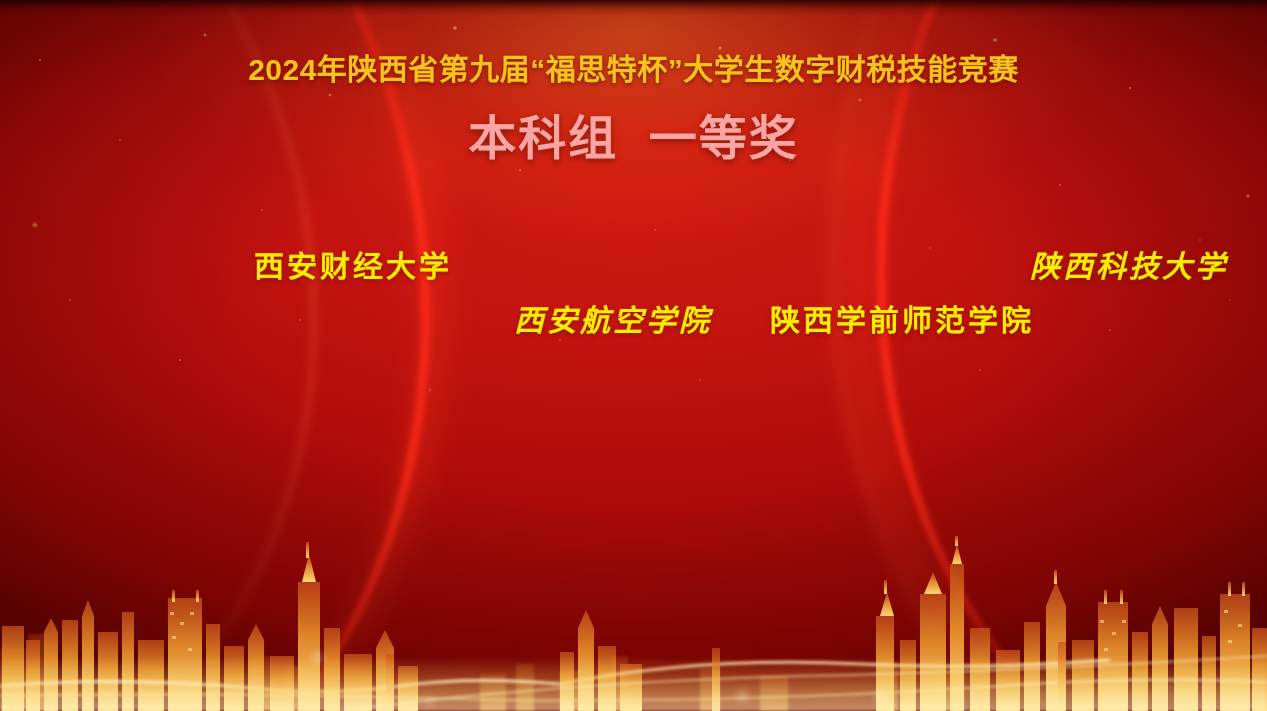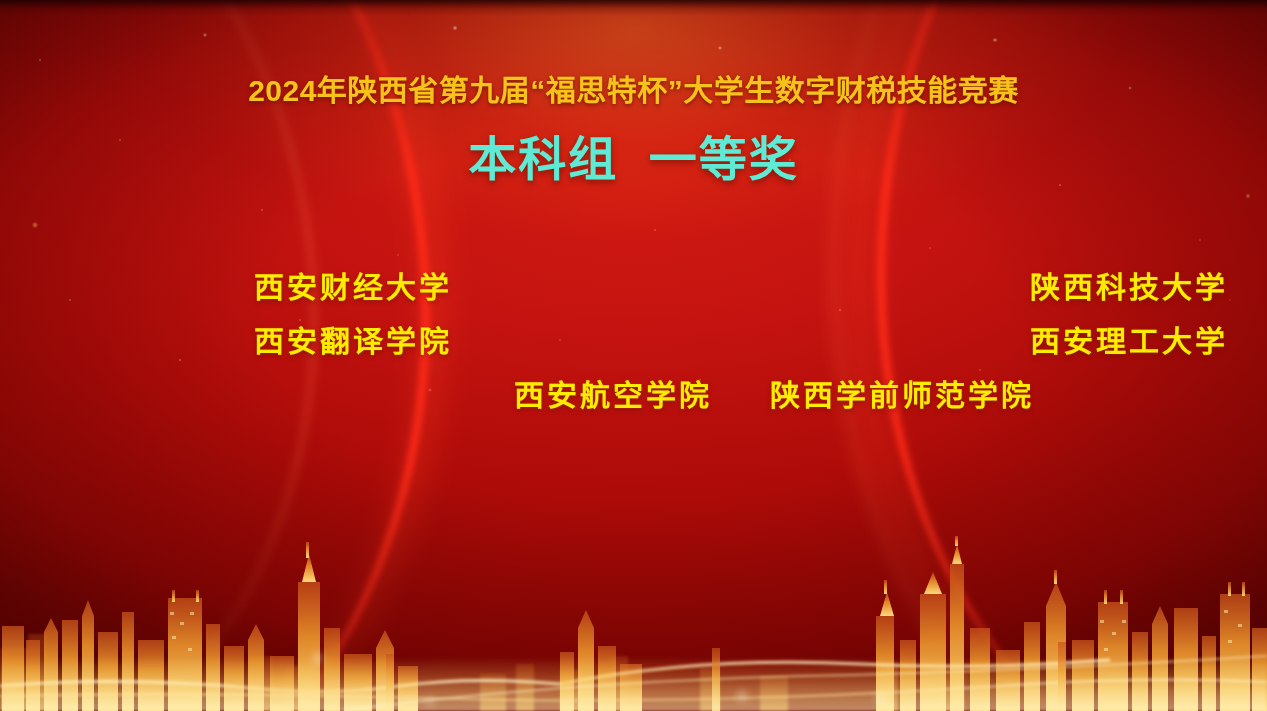--- a/index.html
+++ b/index.html
@@ -166,21 +166,20 @@
         rgba(255,205,120,0.52) 68%,
         rgba(255,225,165,0.62) 100%);
     mix-blend-mode: screen;
     filter: blur(1.5px);
   }
 
   
   .content {
     position: absolute;
     inset: 0;
-    margin-top: 21px;
   }
   .title {
     position: absolute;
     top: 45px;
     left: 0; right: 0;
     text-align: center;
     font-size: 30px;
     font-weight: bold;
     letter-spacing: 0.5px;
     color: #f7c31a;
@@ -190,21 +189,21 @@
       0 2px 4px rgba(90,10,0,0.60);
   }
   .subtitle {
     position: absolute;
     top: 99px;
     left: 0; right: 0;
     text-align: center;
     font-size: 48px;
     font-weight: bold;
     letter-spacing: 2px;
-    color: #5eead4;
+    color: #fca5a5;
     white-space: pre;
     text-shadow:
       0 0 3px rgba(150,55,0,0.5),
       0 3px 6px rgba(90,10,0,0.55);
   }
 
   .list {
     position: absolute;
     top: 240px;
     left: 232px;
@@ -221,21 +220,21 @@
     font-size: 30px;
     font-weight: bold;
     letter-spacing: 3px;
     color: #ffec00;
     white-space: nowrap;
     text-shadow:
       0 0 2px rgba(180,90,0,0.55),
       0 2px 4px rgba(100,20,0,0.55);
   }
   .cell.col-left  { padding-left: 22px; }
-  .cell.col-right { padding-left: 282px; }
+  .cell.col-right { padding-left: 282px; font-style: italic; }
 </style>
 </head>
 <body>
 
 <div class="stage">
 
   <div class="bg-base"></div>
   <div class="sparkles"></div>
   <div class="swoosh swoosh-l2"></div>
   <div class="swoosh swoosh-l1"></div>
@@ -387,22 +386,20 @@
   <div class="content">
 
     <div class="title">2024年陕西省第九届“福思特杯”大学生数字财税技能竞赛</div>
 
     <div class="subtitle">本科组  一等奖</div>
 
     <div class="list">
       <div class="cell col-left">西安财经大学</div>
       <div class="cell col-right">陕西科技大学</div>
 
-      <div class="cell col-left">西安翻译学院</div>
-      <div class="cell col-right">西安理工大学</div>
 
 
       <div class="cell col-right">西安航空学院</div>
       <div class="cell col-left">陕西学前师范学院</div>
     </div>
 
   </div>
 </div>
 
 </body></html>

